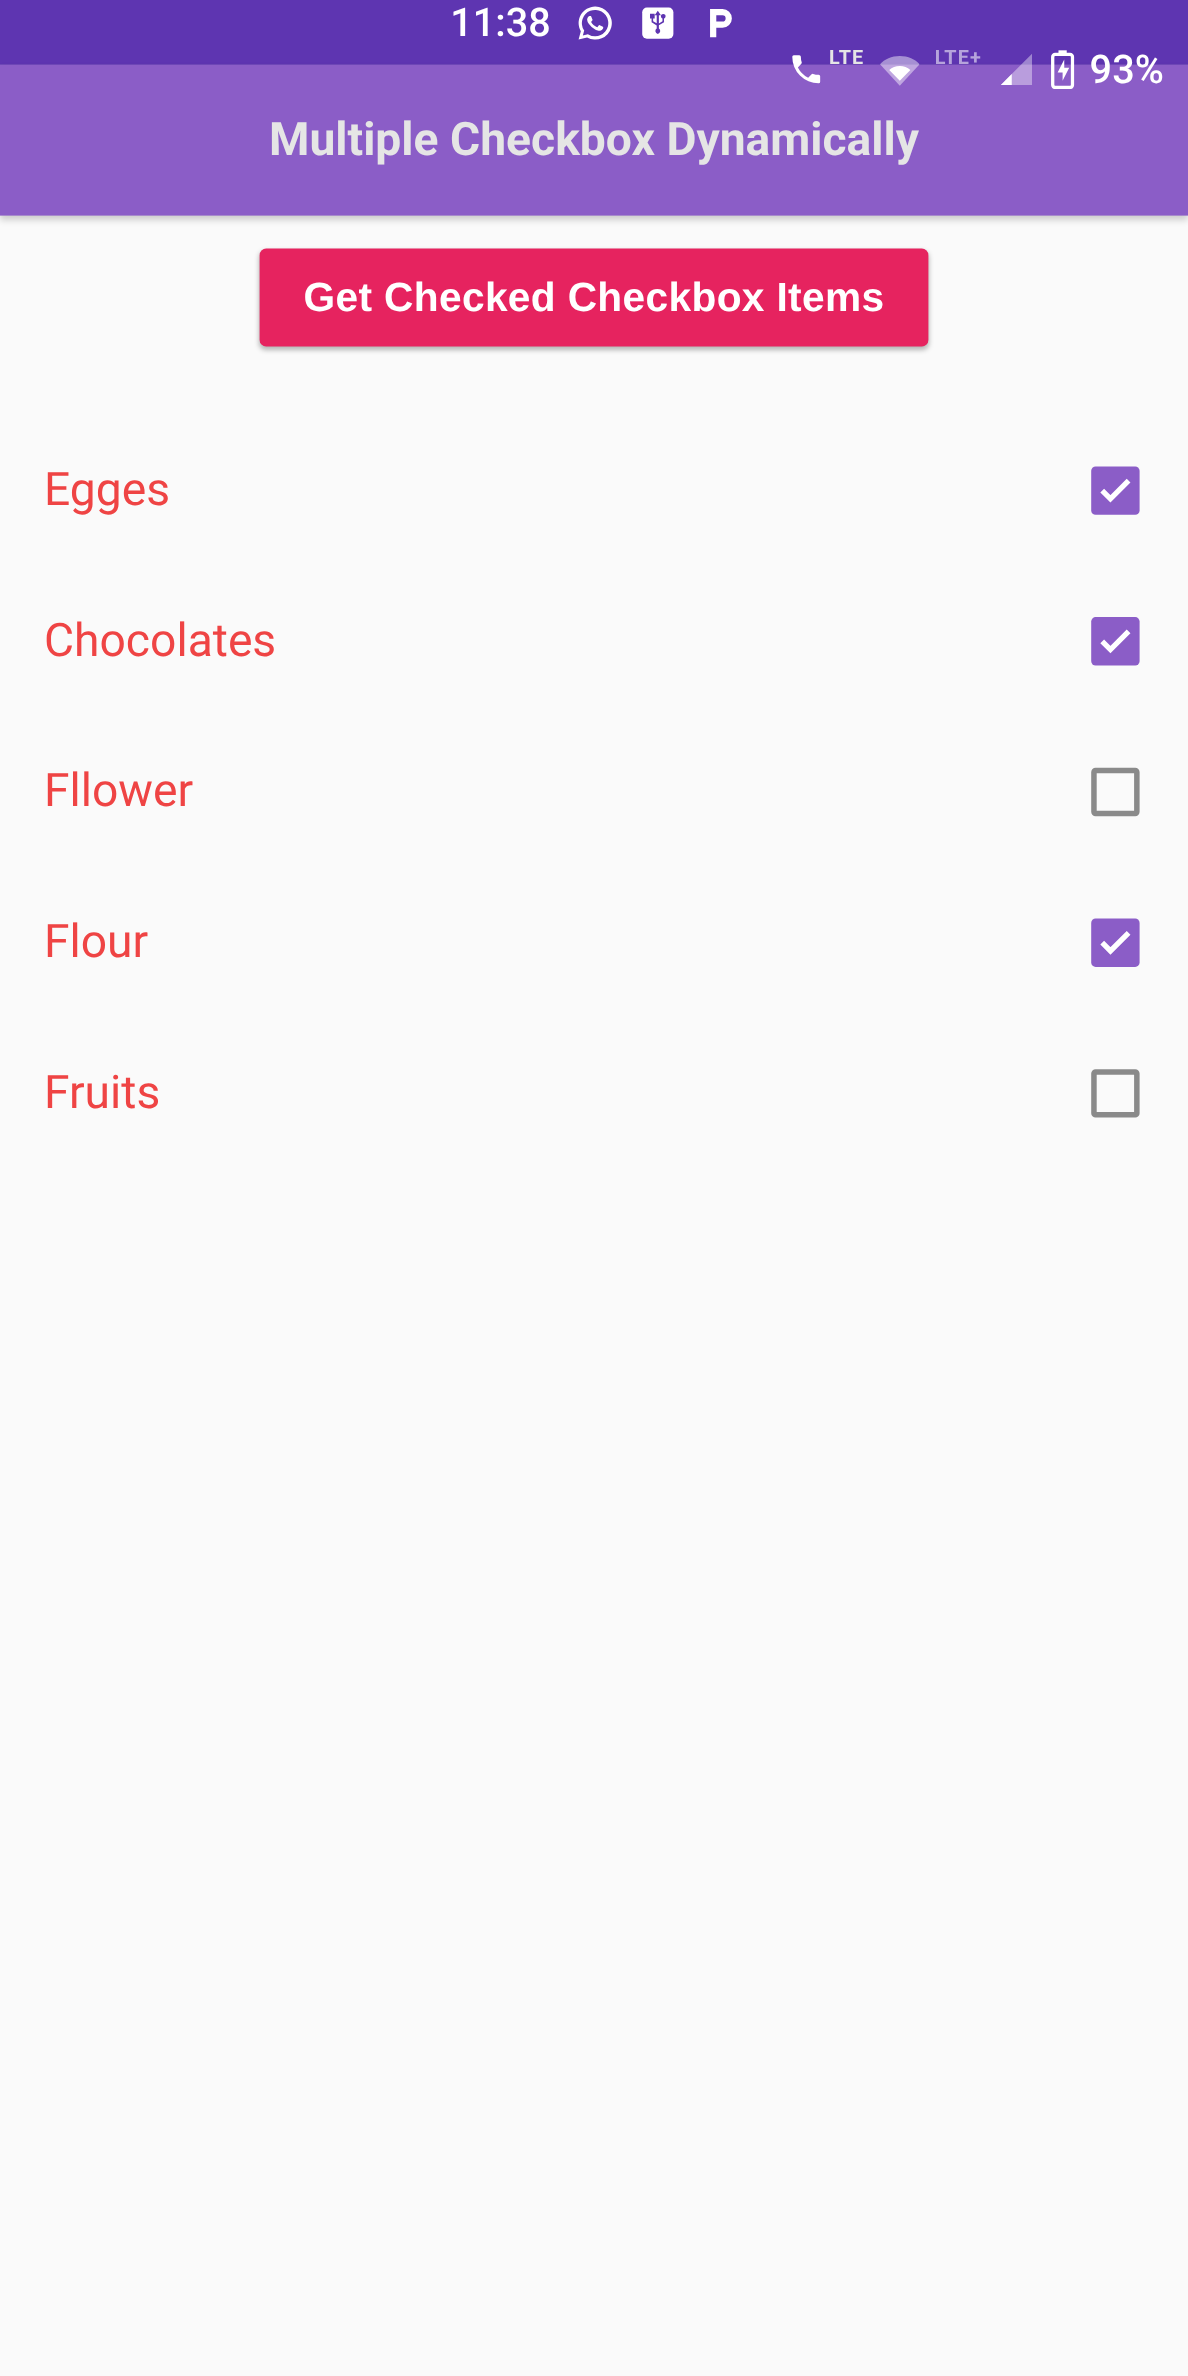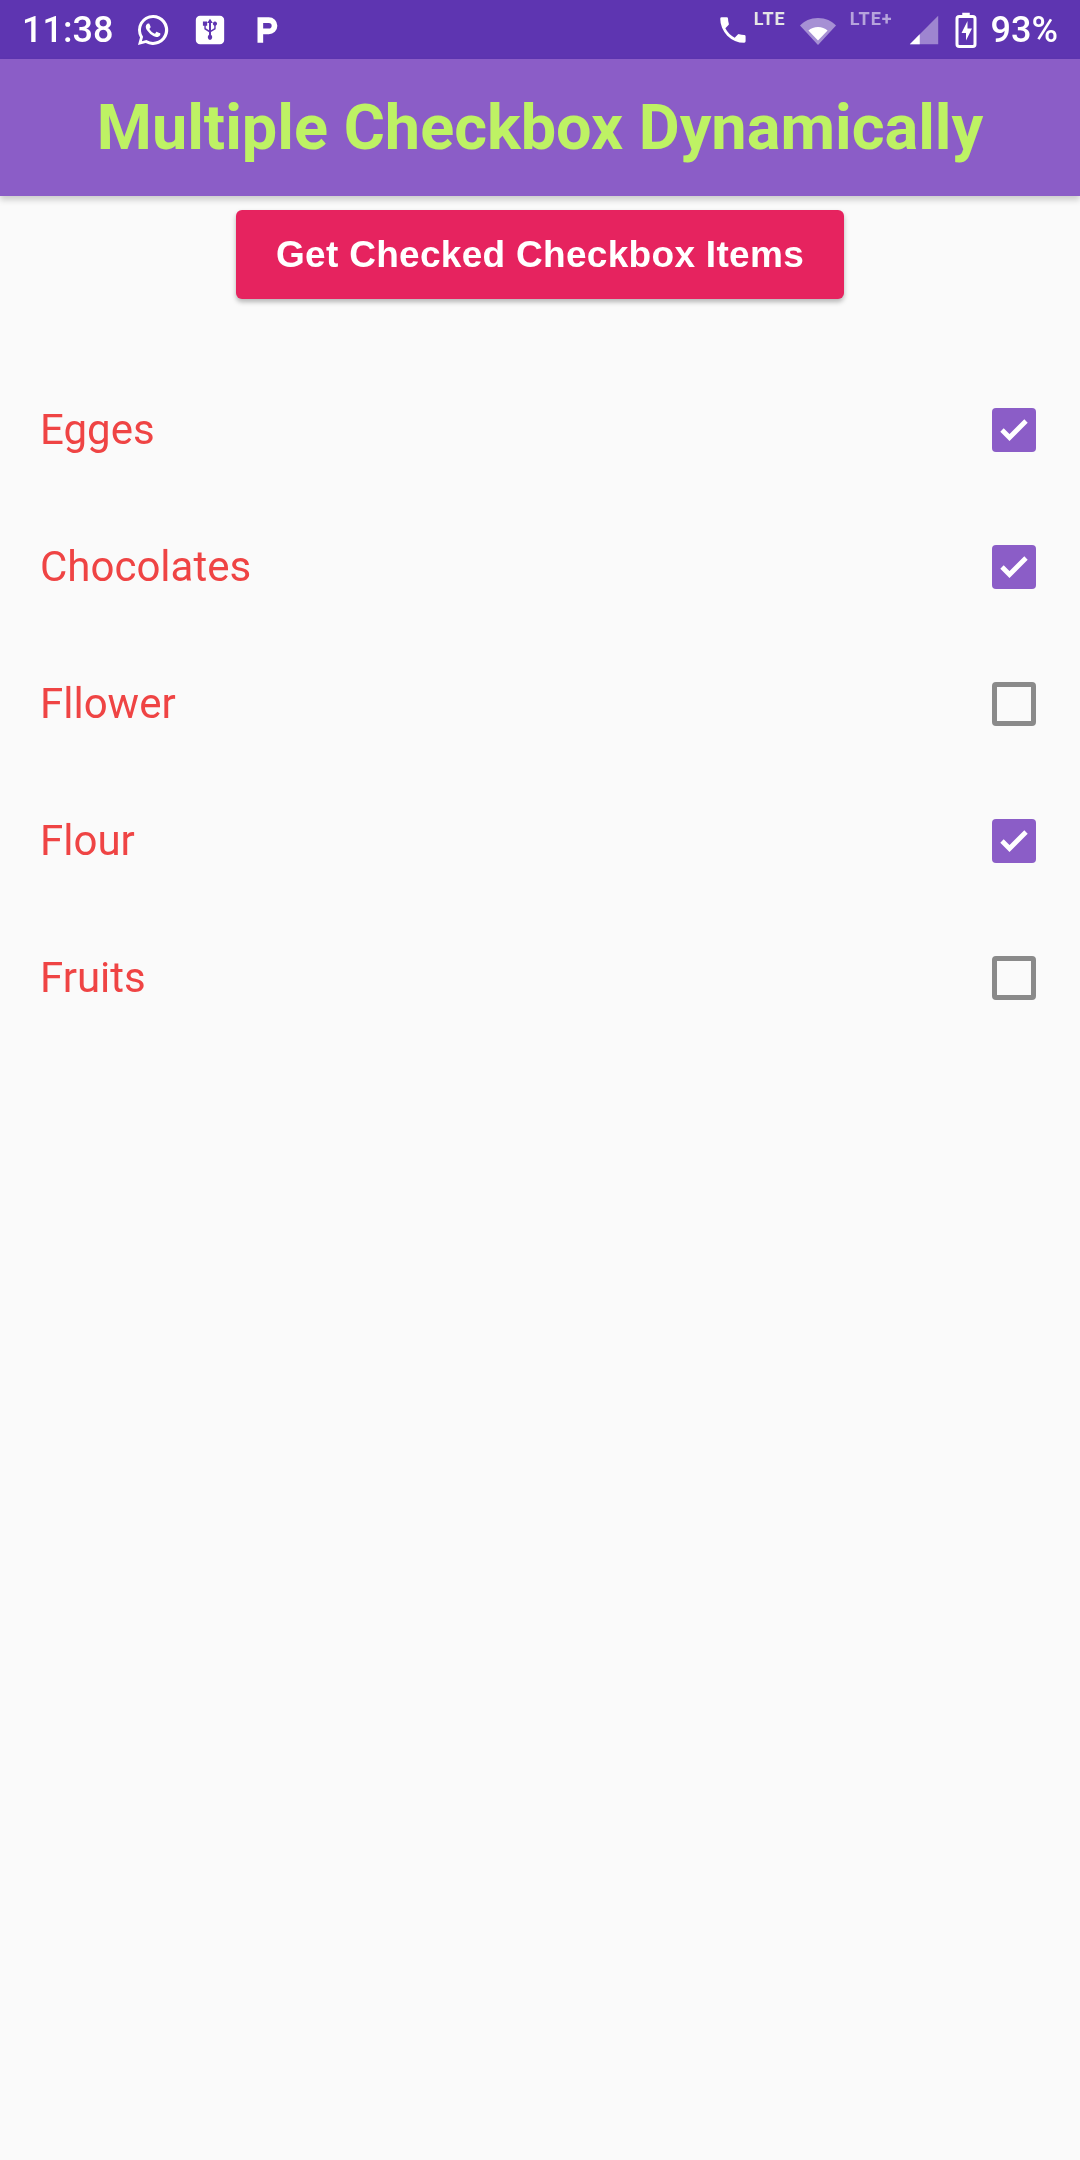--- a/index.html
+++ b/index.html
@@ -12,39 +12,40 @@
     }
     .status-bar {
       height: 59px;
       background: #5e35b1;
       color: #fff;
       display: flex;
       align-items: center;
       padding: 0 22px 0 22px;
       font-size: 36px;
       font-weight: 500;
+      flex-direction: column;
     }
     .sb-left { display: flex; align-items: center; gap: 22px; }
     .sb-right { display: flex; align-items: center; gap: 14px; margin-left: auto; }
     .sb-icon { display: inline-flex; align-items: center; justify-content: center; }
     .lte-text { font-size: 18px; font-weight: 700; letter-spacing: 1px; color: rgba(255,255,255,0.55); }
     .app-bar {
       height: 137px;
       background: #8b5dc7;
       display: flex;
       align-items: center;
       justify-content: center;
       box-shadow: 0 4px 6px rgba(0,0,0,0.18);
     }
     .app-bar-title {
-      color: #bef264;
-      font-size: 63px;
+      color: #e5e5e5;
+      font-size: 42px;
       font-weight: 700;
     }
-    .content { padding: 0 40px; }
+    .content { padding: 16px 40px; }
     .action-button {
       display: block;
       margin: 14px auto 0 auto;
       background: #e6235f;
       color: #fff;
       border: none;
       padding: 0 40px;
       height: 89px;
       font-size: 37px;
       font-weight: 700;

